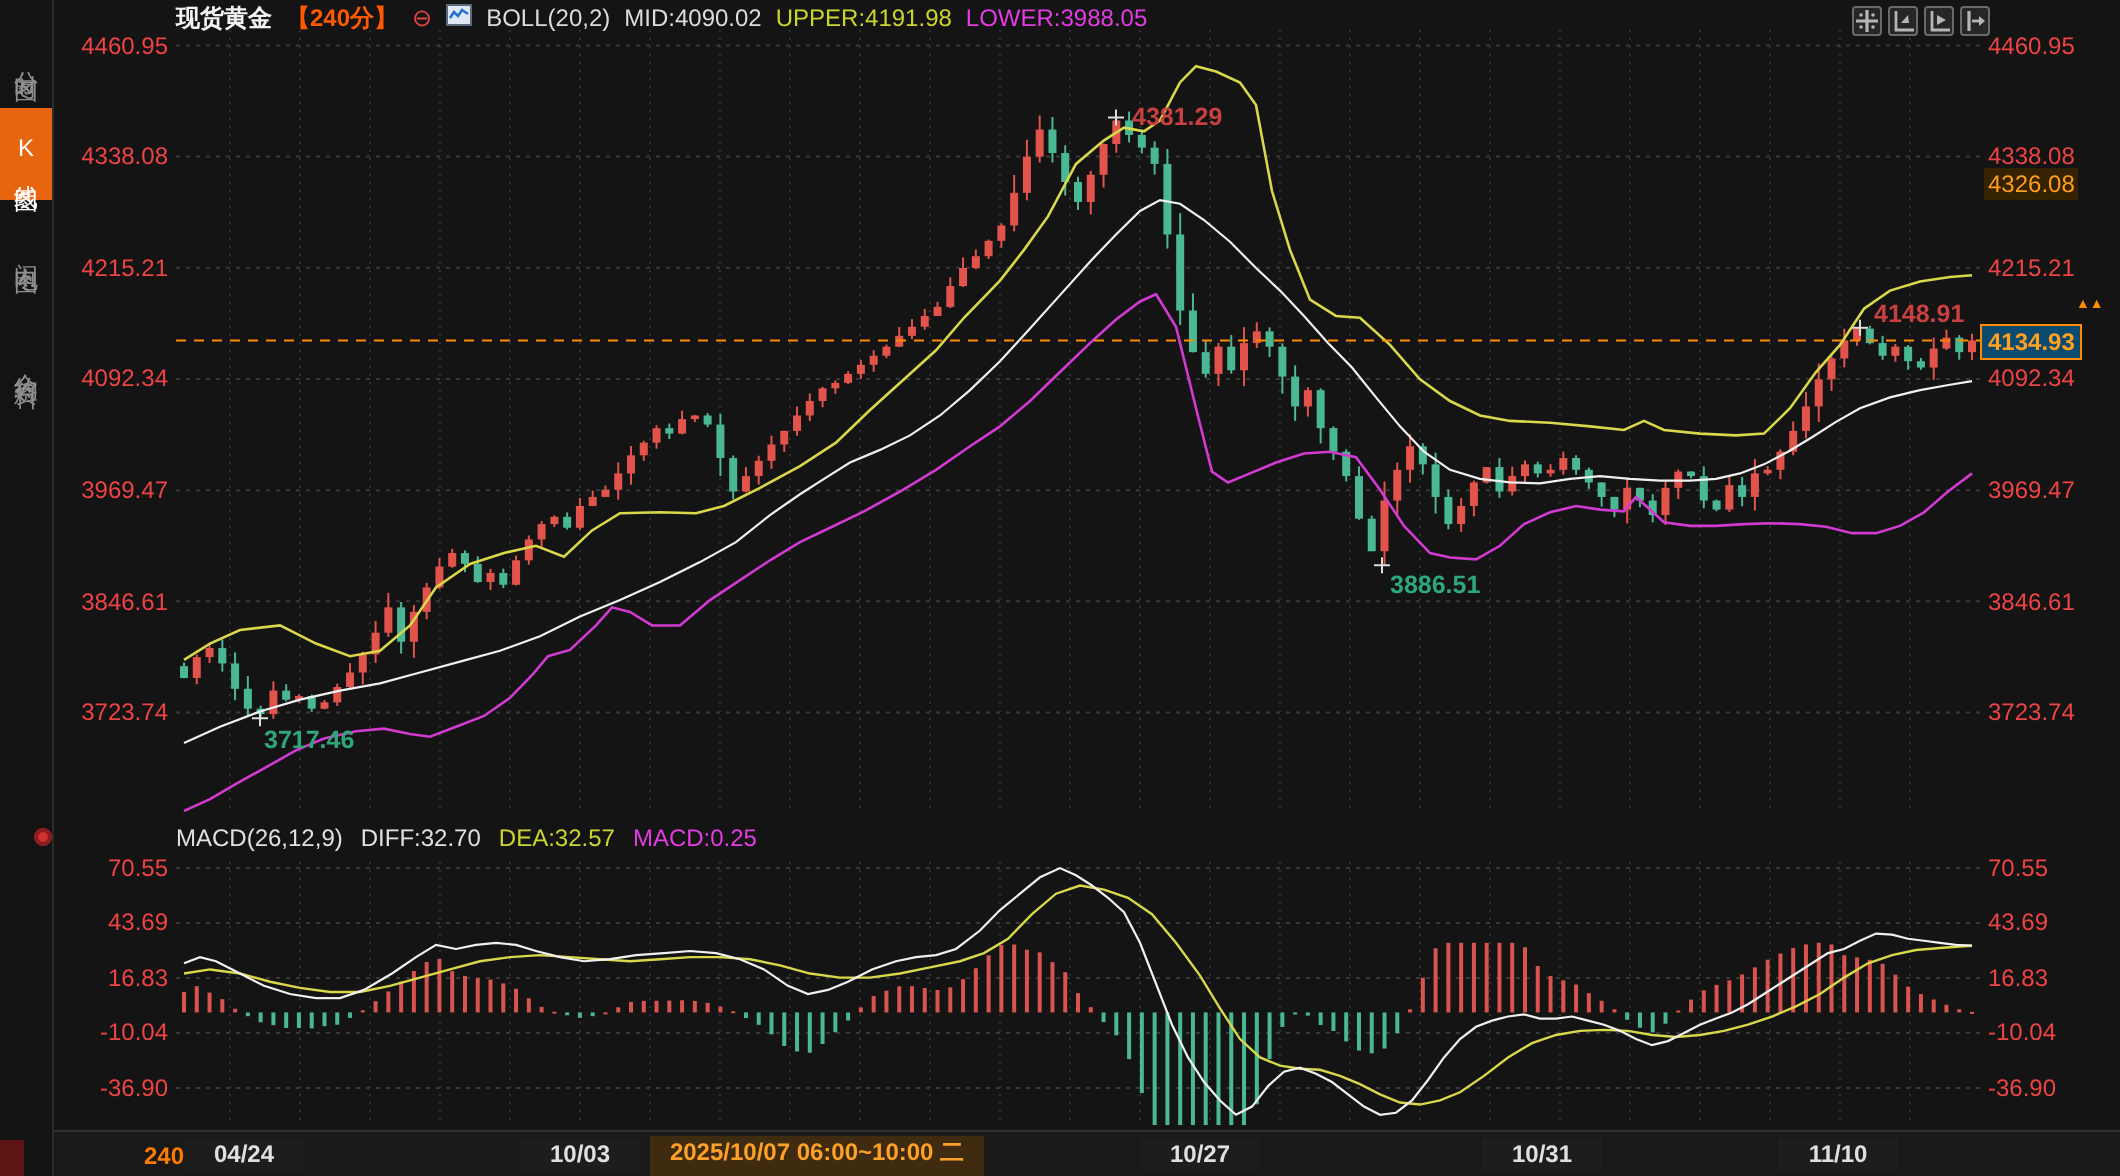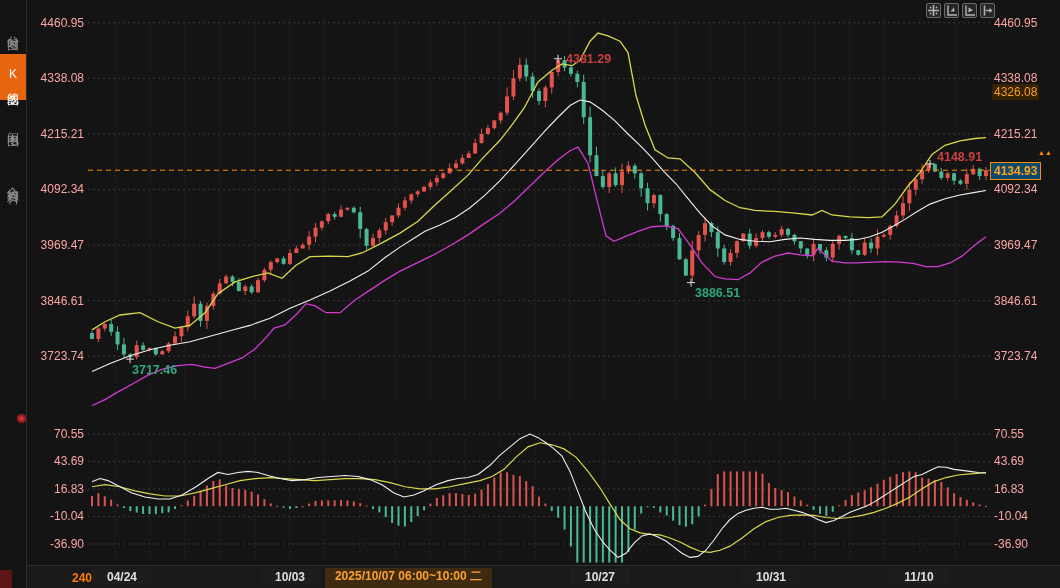--- a/index.html
+++ b/index.html
@@ -19,21 +19,21 @@
   .hdr .t{font-weight:bold;color:#f2f2f2;}
   .hdr .period{color:#ff5a00;font-weight:bold;}
   .hdr .minus{color:#e04545;font-size:12px;}
   .hdr .up{color:#cdd42f;}
   .hdr .lo{color:#e23ce2;}
   
   .toolbar{position:absolute;left:926px;top:3px;display:flex;gap:3px;z-index:7;}
   .tbtn{width:15px;height:15px;background:#262626;border:1px solid #6a6a6a;border-radius:2px;
     display:flex;align-items:center;justify-content:center;cursor:pointer;padding:0;}
   
-  .tick{position:absolute;font-size:12px;color:#fca5a5;z-index:3;line-height:14px;}
+  .tick{position:absolute;font-size:12px;color:#ef4444;z-index:3;line-height:14px;}
   .tickL{left:26px;width:58px;text-align:right;}
   .tickR{left:994px;width:64px;text-align:left;}
   
   .badge-upper{position:absolute;left:992px;top:84px;background:#342200;color:#ff9d1e;
     font-size:12px;padding:1px 2px;z-index:4;}
   .badge-price{position:absolute;left:990px;top:162px;background:#0c4a6e;color:#ffa01e;
     border:1px solid #ff8c00;font-size:12px;font-weight:bold;padding:1px 3px;z-index:4;}
   .axis-arrow{position:absolute;left:1038px;top:150px;color:#ff8c00;font-size:7px;line-height:6px;z-index:4;}
   
   .macd-hdr{position:absolute;left:88px;top:412px;display:flex;gap:9px;font-size:12px;z-index:5;white-space:nowrap;}
@@ -61,20 +61,33 @@
 
   <aside class="sidebar">
     <div class="vtab" style="top:6px;height:46px;">分时图</div>
     <div class="vtab active" style="top:54px;height:46px;">K线图</div>
     <div class="vtab" style="top:102px;height:46px;">闪电图</div>
     <div class="vtab" style="top:150px;height:62px;">合约资料</div>
     <span class="side-dot"></span>
     <span class="side-block"></span>
   </aside>
 
+  <div class="hdr">
+    <span class="t">现货黄金</span>
+    <span class="period">【240分】</span>
+    <span class="minus">⊖</span>
+    <span><svg width="13" height="11">
+          <rect x="0.5" y="0.5" width="12" height="10" fill="#dfe7f2" stroke="#5a6a7a"></rect>
+          <polyline points="2,7 4,4 6,6 8,3 11,5" fill="none" stroke="#2a6fd4" stroke-width="1.3"></polyline>
+        </svg></span>
+    <span>BOLL(20,2)</span>
+    <span>MID:4090.02</span>
+    <span class="up">UPPER:4191.98</span>
+    <span class="lo">LOWER:3988.05</span>
+  </div>
 
   <div class="toolbar">
     <button class="tbtn">
       <svg width="13" height="13">
           <path d="M6.5 1v11M1 6.5h11" stroke="#b5b5b5" stroke-width="1.6"></path>
           <circle cx="3.5" cy="3.5" r="0.9" fill="#b5b5b5"></circle>
           <circle cx="9.5" cy="3.5" r="0.9" fill="#b5b5b5"></circle>
           <circle cx="3.5" cy="9.5" r="0.9" fill="#b5b5b5"></circle>
           <circle cx="9.5" cy="9.5" r="0.9" fill="#b5b5b5"></circle>
         </svg>
@@ -632,20 +645,26 @@
       <div class="tick tickL" style="top: 509px;">-10.04</div>
       <div class="tick tickR" style="top: 509px;">-10.04</div>
       <div class="tick tickL" style="top: 537px;">-36.90</div>
       <div class="tick tickR" style="top: 537px;">-36.90</div>
     </div>
 
   <div class="badge-upper">4326.08</div>
   <div class="badge-price">4134.93</div>
   <div class="axis-arrow">▲▲</div>
 
+  <div class="macd-hdr">
+    <span class="w">MACD(26,12,9)</span>
+    <span class="w">DIFF:32.70</span>
+    <span class="y">DEA:32.57</span>
+    <span class="m">MACD:0.25</span>
+  </div>
 
 
   <div class="bottom">
     <div class="period-ctl">
       <span>240分</span>
       <span>▲</span>
     </div>
     <div id="xDates">
         <div class="xdate" style="left: 92px;">04/24</div>
         <div class="xdate" style="left: 260px;">10/03</div>

